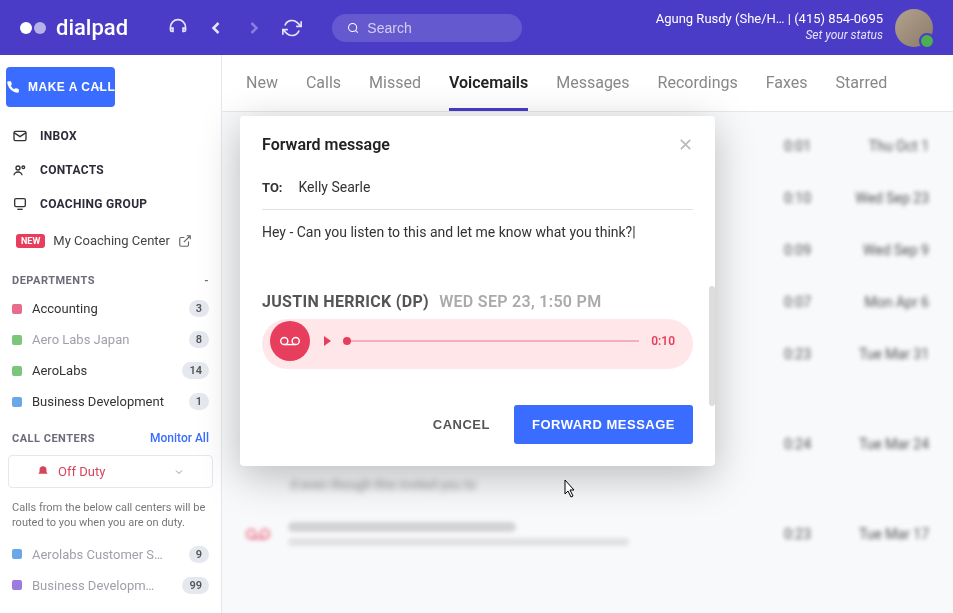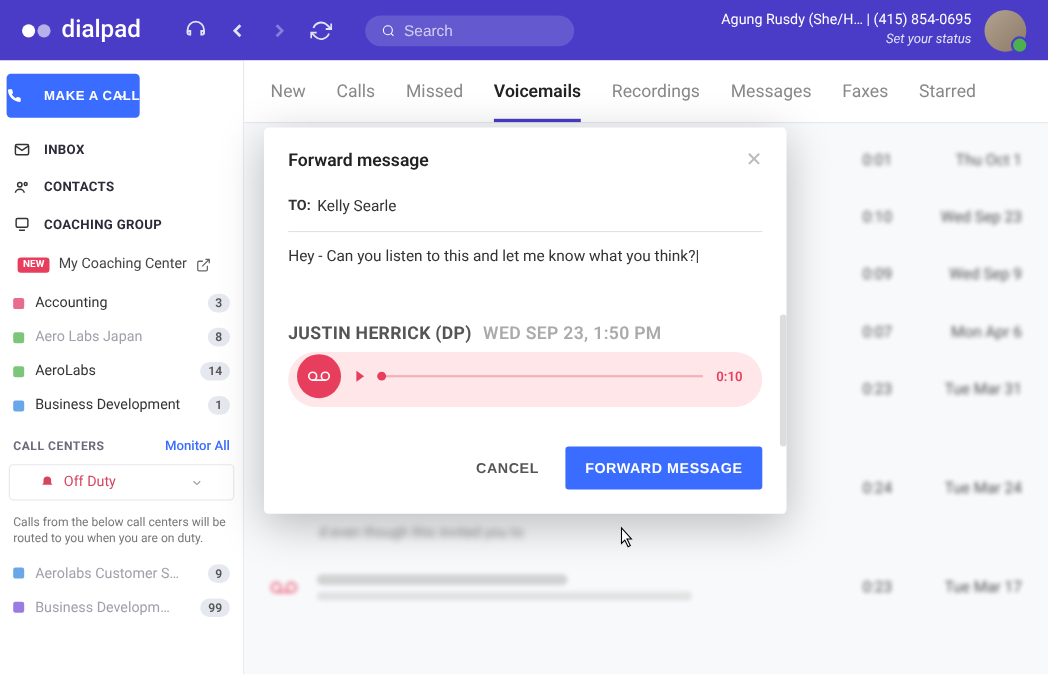--- a/index.html
+++ b/index.html
@@ -14,21 +14,21 @@
 .search-box input { background: transparent; border: none; outline: none; color: white; font-size: 14px; width: 100%; }
 .search-box input::placeholder { color: rgba(255,255,255,0.7); }
 .user-area { margin-left: auto; text-align: right; font-size: 13px; display: flex; align-items: center; gap: 12px; }
 .user-lines { line-height: 1.3; }
 .user-status { font-style: italic; opacity: 0.85; font-size: 12px; }
 .avatar { width: 38px; height: 38px; border-radius: 50%; background: linear-gradient(135deg, #b3a290, #8c7a68); position: relative; }
 .presence-dot { position: absolute; bottom: -2px; right: -2px; width: 16px; height: 16px; border-radius: 50%; background: #4caf50; border: 2px solid #4a3cc7; }
 
 .body-wrap { display: flex; height: calc(100% - 55px); }
 .sidebar { width: 222px; background: #fff; border-right: 1px solid #e6e6ee; overflow-y: auto; padding-top: 12px; }
-.make-call-btn { margin: 0 6px 12px; background: #3a6dff; color: white; border: none; border-radius: 4px; height: 40px; display: flex; align-items: center; justify-content: center; gap: 20px; font-size: 12px; font-weight: 700; letter-spacing: 0.5px; position: relative; cursor: pointer; }
+.make-call-btn { margin: 0 6px 12px; background: #3a6dff; color: white; border: none; border-radius: 4px; height: 40px; display: flex; align-items: center; justify-content: center; gap: 8px; font-size: 12px; font-weight: 700; letter-spacing: 0.5px; position: relative; cursor: pointer; }
 .make-call-btn .chev { position: absolute; right: 10px; }
 
 .nav-item { display: flex; align-items: center; gap: 12px; padding: 9px 12px; font-size: 12px; font-weight: 700; color: #2b2b3a; letter-spacing: 0.3px; cursor: pointer; }
 .nav-item svg { flex-shrink: 0; }
 
 .coaching-center { display: flex; align-items: center; gap: 8px; padding: 8px 10px; margin: 4px 6px; cursor: pointer; font-size: 13px; color: #444; }
 .new-badge { background: #e83e5d; color: white; font-size: 9px; font-weight: 700; padding: 2px 5px; border-radius: 3px; }
 
 .section-hdr { display: flex; align-items: center; justify-content: space-between; padding: 14px 12px 6px; font-size: 11px; font-weight: 700; letter-spacing: 0.5px; color: #6b6b7b; }
 .section-hdr .link { color: #3a6dff; font-weight: 500; font-size: 12px; letter-spacing: 0; cursor: pointer; }
@@ -59,21 +59,21 @@
 
 .fake-transcript { padding: 6px 24px 14px 68px; filter: blur(3px); color: #888; font-size: 13px; line-height: 1.4; }
 
 
 .modal-overlay { position: absolute; inset: 0; display: flex; align-items: flex-start; justify-content: center; }
 .modal { position: absolute; top: 116px; left: 240px; width: 475px; background: #fff; border-radius: 4px; box-shadow: 0 10px 40px rgba(0,0,0,0.25); }
 .modal-hdr { display: flex; align-items: center; justify-content: space-between; padding: 18px 22px 10px; }
 .modal-title { font-size: 16px; font-weight: 600; color: #222; }
 .modal-close { color: #bbb; cursor: pointer; font-size: 18px; }
 .modal-body { padding: 4px 22px 16px; }
-.to-row { display: flex; align-items: flex-start; gap: 6px; border-bottom: 1px solid #e0e0e8; padding: 10px 0 14px; margin-bottom: 14px; }
+.to-row { display: flex; align-items: center; gap: 16px; border-bottom: 1px solid #e0e0e8; padding: 10px 0 14px; margin-bottom: 14px; }
 .to-lbl { font-weight: 700; font-size: 13px; color: #333; }
 .to-val { font-size: 14px; color: #333; }
 .msg-text { min-height: 60px; font-size: 14px; color: #333; outline: none; border: none; width: 100%; resize: none; font-family: inherit; }
 
 .vm-attach { padding: 8px 0 10px; }
 .vm-meta { font-size: 16px; font-weight: 700; color: #555; letter-spacing: 0.3px; margin-bottom: 8px; }
 .vm-meta .date { color: #aaa; font-weight: 600; margin-left: 6px; }
 .vm-player { background: #ffe6e9; border-radius: 32px; display: flex; align-items: center; padding: 2px 18px 8px 8px; gap: 12px; }
 .vm-play-circle { width: 40px; height: 40px; border-radius: 50%; background: #e83e5d; display: flex; align-items: center; justify-content: center; color: white; }
 .vm-play-tri { width: 0; height: 0; border-left: 7px solid #e83e5d; border-top: 5px solid transparent; border-bottom: 5px solid transparent; margin-left: 2px; }
@@ -171,20 +171,24 @@
     </div>
 
     <div class="coaching-center">
       <span class="new-badge">NEW</span>
       <span>My Coaching Center</span>
       <svg width="14" height="14" viewBox="0 0 24 24" fill="none" stroke="#666" stroke-width="2">
           <path d="M18 13v6a2 2 0 01-2 2H5a2 2 0 01-2-2V8a2 2 0 012-2h6M15 3h6v6M10 14L21 3"></path>
         </svg>
     </div>
 
+    <div class="section-hdr">
+      <span>DEPARTMENTS</span>
+      <span>-</span>
+    </div>
     <div id="dept-list">
         <div class="side-item">
           <span class="color-sq" style="background:#e86c8b"></span>
           <span class="label">Accounting</span>
           <span class="count-badge">3</span>
         </div>
         <div class="side-item dim">
           <span class="color-sq" style="background:#7cc67c"></span>
           <span class="label">Aero Labs Japan</span>
           <span class="count-badge">8</span>
@@ -229,22 +233,22 @@
         </div>
       </div>
   </div>
 
   <div class="main">
     <div class="tabs" id="tabs">
         <div class="tab">New</div>
         <div class="tab">Calls</div>
         <div class="tab">Missed</div>
         <div class="tab active">Voicemails</div>
+        <div class="tab">Messages</div>
         <div class="tab">Recordings</div>
-        <div class="tab">Messages</div>
         <div class="tab">Faxes</div>
         <div class="tab">Starred</div>
       </div>
     <div class="vm-list" id="vmlist">
         <div class="vm-row">
           <svg class="vm-icon" width="24" height="14" viewBox="0 0 28 14" fill="none" stroke="#e83e5d" stroke-width="2">
             <circle cx="6" cy="7" r="5"></circle>
             <circle cx="22" cy="7" r="5"></circle>
             <line x1="6" y1="12" x2="22" y2="12"></line>
           </svg>

